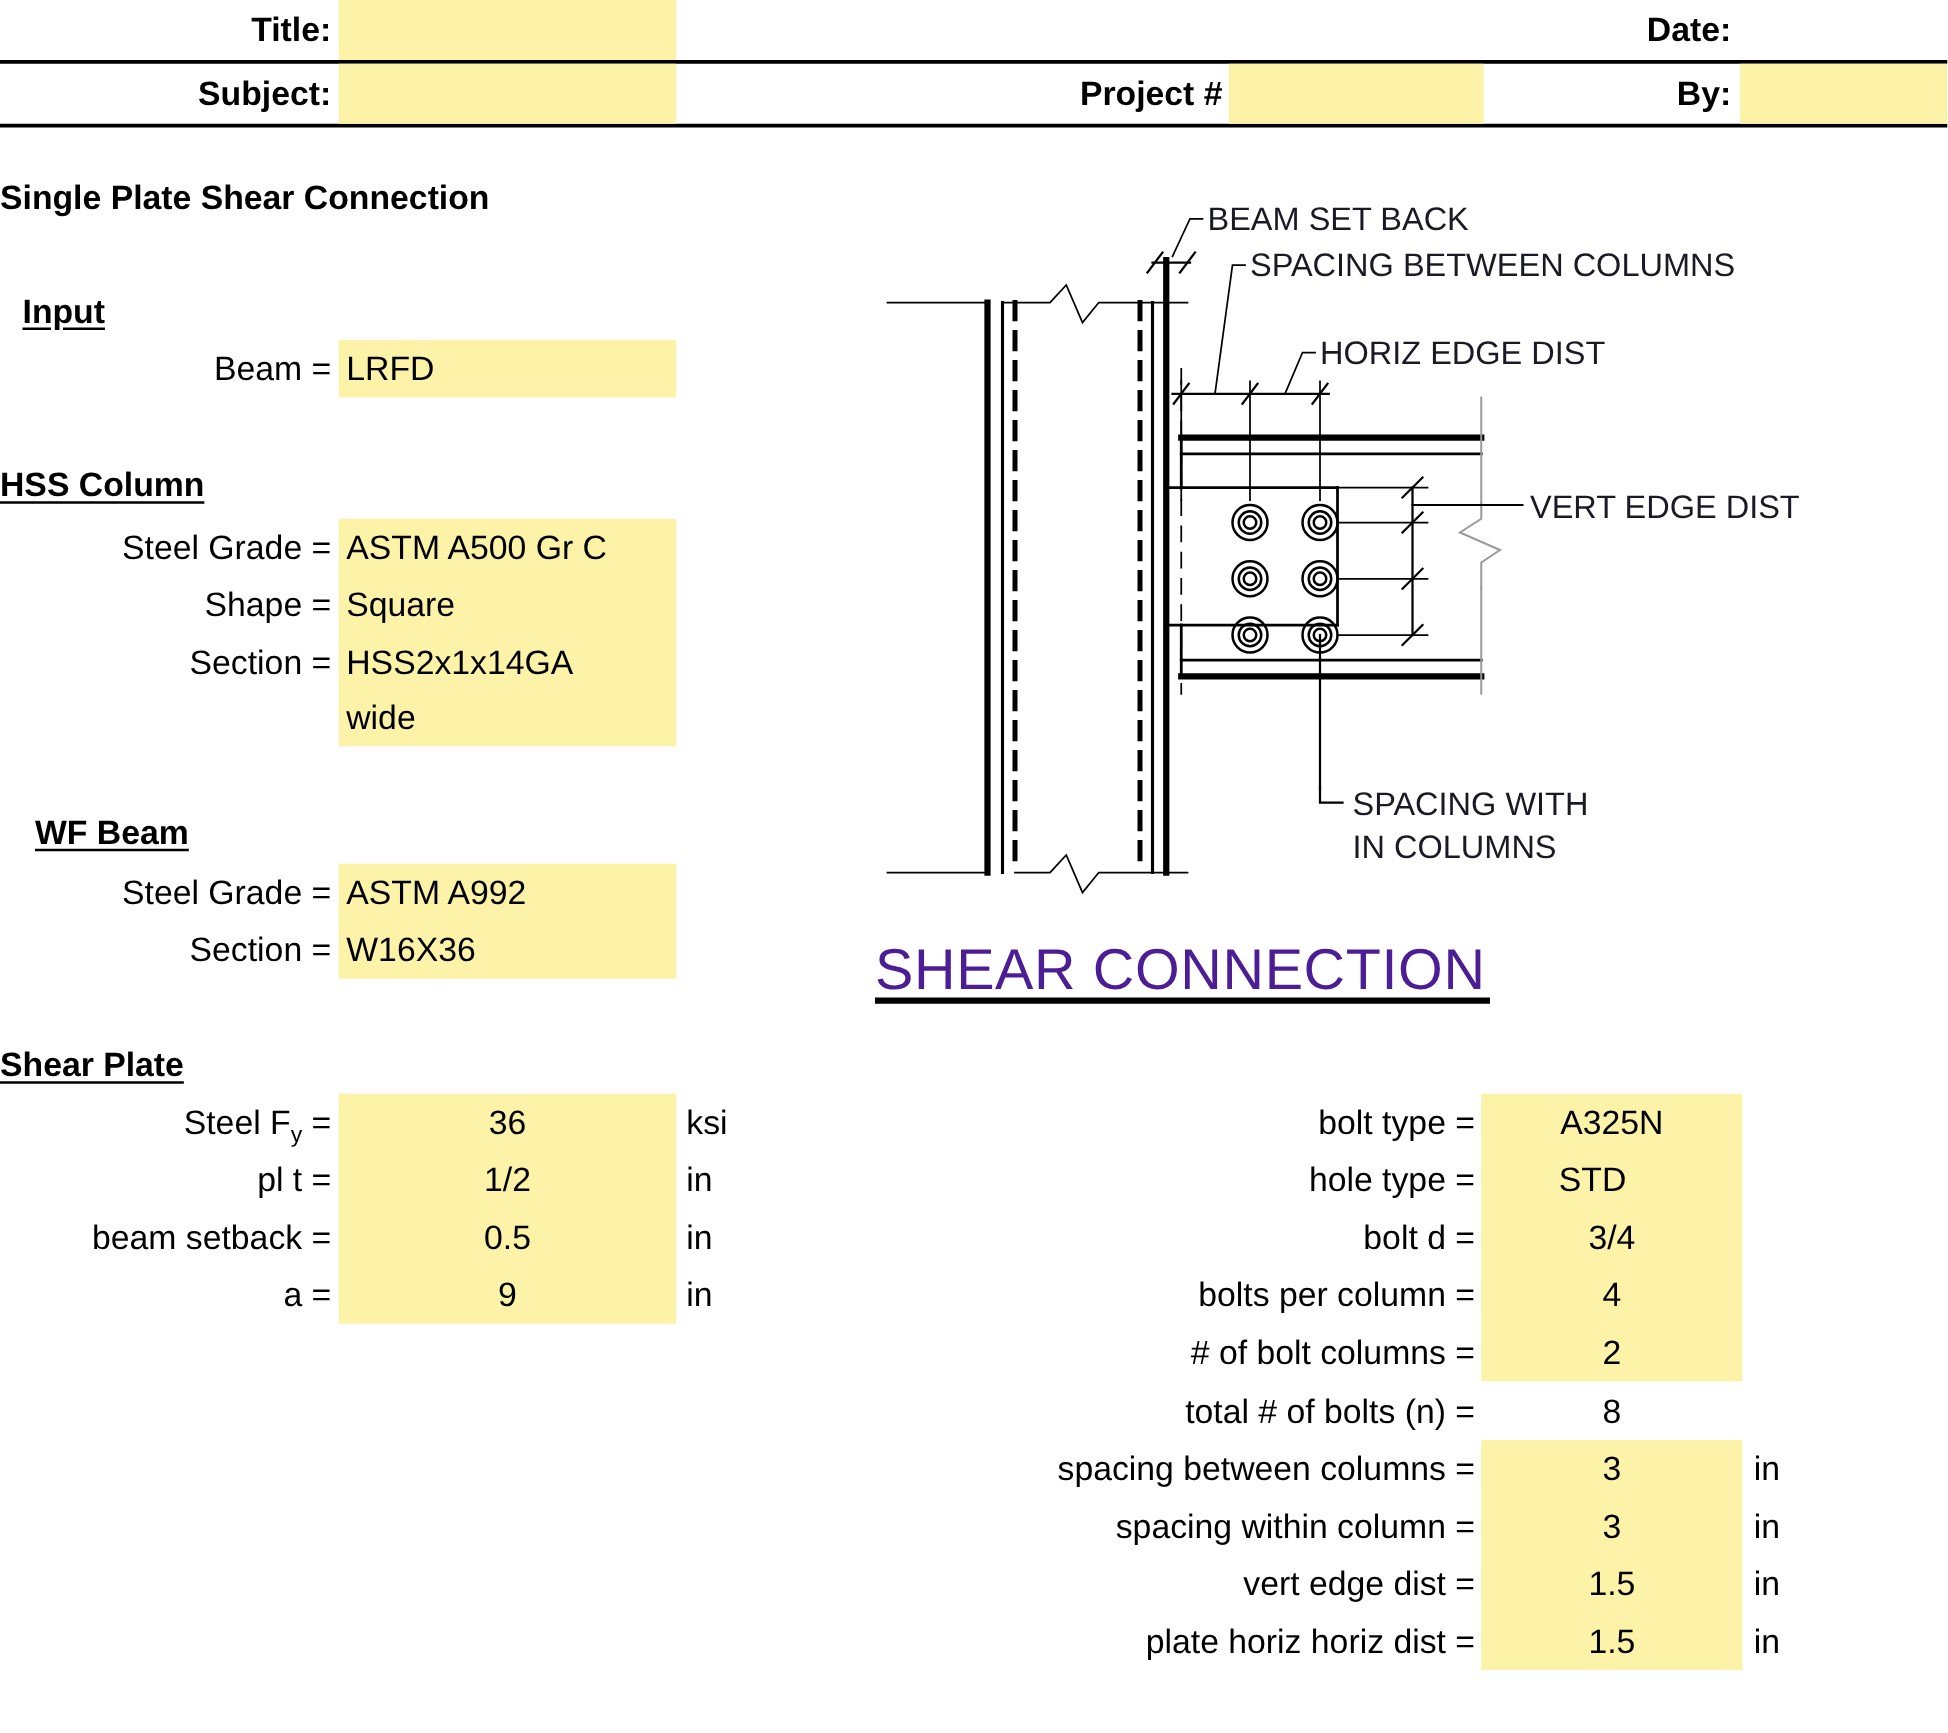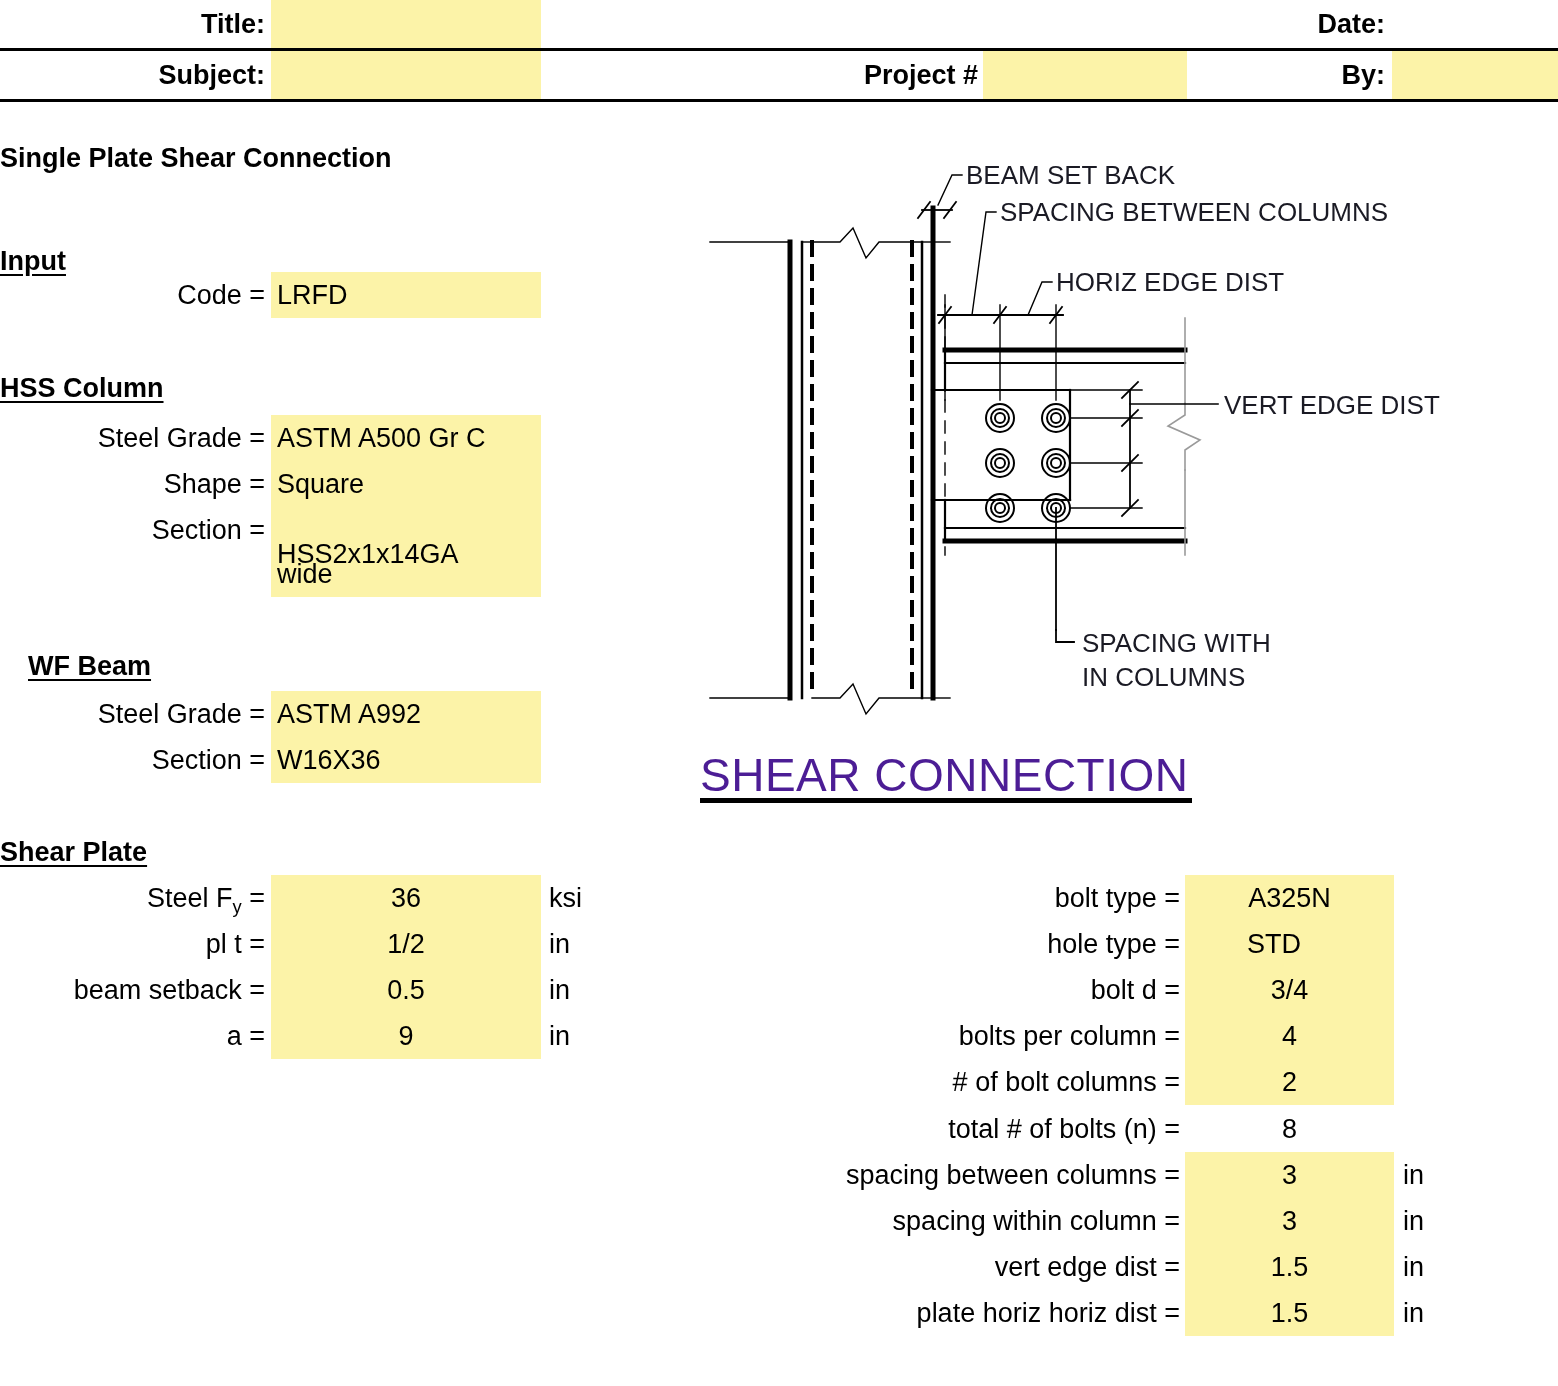--- a/index.html
+++ b/index.html
@@ -140,37 +140,37 @@
     <div class="hlabel" style="left:600px; width:378px;">Project #</div>
     <div class="hcell" style="left:983px; width:204px;"></div>
     <div class="hlabel" style="left:1150px; width:235px;">By:</div>
     <div class="hcell" style="left:1392px; width:166px;"></div>
   </div>
 
 </div>
 
 <div class="sect-head" style="left:0px; top:135px;">Single Plate Shear Connection</div>
 
-<div class="sect-head sect-underline" style="left:0px; top:238px;">Input</div>
-
-<div class="lbl" style="left:0px; top:272px; width:265px;">Code =</div>
+<div class="sect-head sect-underline" style="left:0px; top:226px;padding-left:18px;">Input</div>
+
+<div class="lbl" style="left:0px; top:272px; width:265px;">Beam =</div>
 <div class="val hl left" style="left:271px; top:272px; width:270px;">LRFD</div>
 
 <div class="sect-head sect-underline" style="left:0px; top:365px;">HSS Column</div>
 
 <div class="hlblock" style="left:271px; top:415px; width:270px; height:182px;"></div>
 
 <div class="lbl" style="left:0px; top:415px; width:265px;">Steel Grade =</div>
 <div class="val left" style="left:271px; top:415px; width:270px;">ASTM A500 Gr C</div>
 
 <div class="lbl" style="left:0px; top:461px; width:265px;">Shape =</div>
 <div class="val left" style="left:271px; top:461px; width:270px;">Square</div>
 
 <div class="lbl" style="left:0px; top:507px; width:265px;">Section =</div>
-<div class="val left" style="left:271px; top:507px; width:270px;margin-top:24px;">HSS2x1x14GA</div>
+<div class="val left" style="left:271px; top:507px; width:270px;">HSS2x1x14GA</div>
 <div class="val left" style="left:271px; top:551px; width:270px;">wide</div>
 
 <div class="sect-head sect-underline" style="left:0px; top:643px;margin-left:28px;">WF Beam</div>
 
 <div class="hlblock" style="left:271px; top:691px; width:270px; height:92px;"></div>
 
 <div class="lbl" style="left:0px; top:691px; width:265px;">Steel Grade =</div>
 <div class="val left" style="left:271px; top:691px; width:270px;">ASTM A992</div>
 
 <div class="lbl" style="left:0px; top:737px; width:265px;">Section =</div>

